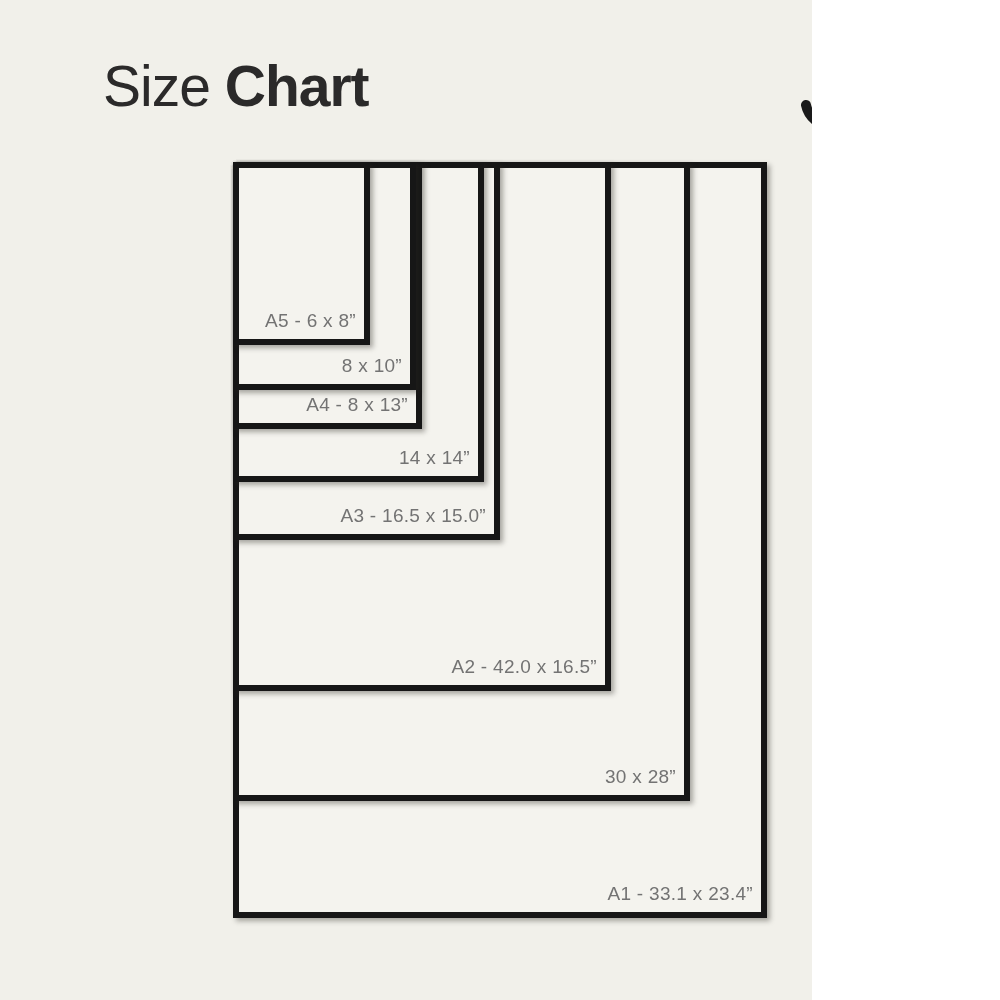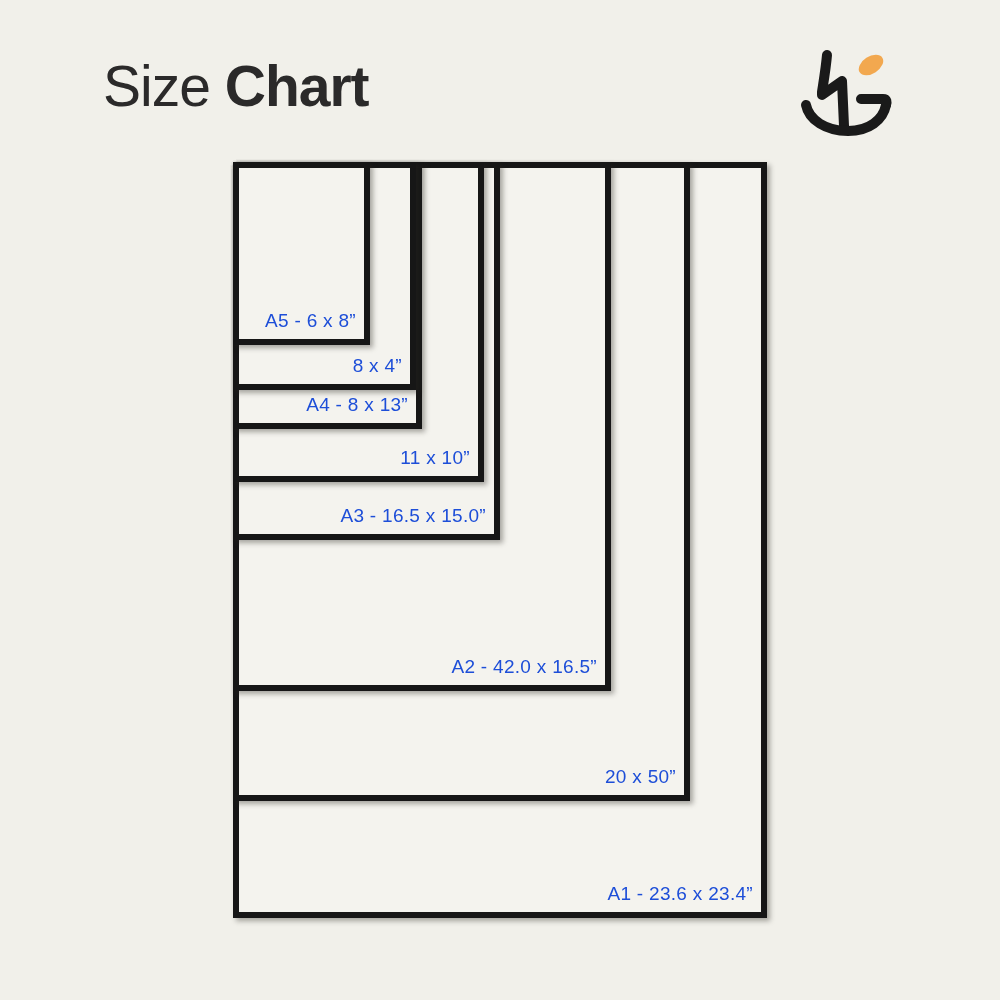--- a/index.html
+++ b/index.html
@@ -1,18 +1,18 @@
 <!DOCTYPE html>
 <html><head>
 <meta charset="utf-8">
 <style>
   html,body{margin:0;padding:0;}
   #canvas{
     position:relative;
-    width:1000px;height:1000px;
+    width:812px;height:1000px;
     overflow:hidden;
     font-family:"Liberation Sans", sans-serif;
   }
   #page-title{
     position:absolute;
     left:103px;top:57px;
     font-size:57px;
     line-height:1.05;
     letter-spacing:-1px;
     color:#2b2a2a;
@@ -23,21 +23,21 @@
   .size-rect{
     position:absolute;
     box-sizing:border-box;
     box-shadow:3px 3px 5px rgba(40,38,32,0.38);
   }
   .size-label{
     position:absolute;
     right:8px;bottom:7px;
     font-size:19px;
     letter-spacing:0.3px;
-    color:#1d4ed8;
+    color:#737373;
     white-space:nowrap;
   }
 </style>
 </head>
 <body>
 
 <div id="canvas" style="background: rgb(241, 240, 234);">
 
   <div id="page-title">
     <span>Size</span><span> </span><span class="bold">Chart</span>
@@ -49,38 +49,38 @@
     </g>
     <g stroke-width="10" stroke-linecap="round" stroke-linejoin="round" fill="none" class="logo-ink" stroke="#1a1a1a">
       <path d="M30 15 C29 27 27 39 25 52 L25 55 L45 41 L47 86"></path>
       <path d="M9 65 C12 80 29 91 51 91 C72 91 86 80 89 65"></path>
       <path d="M64 59 L86 59 C90 59 90 62 89 65"></path>
     </g>
   </svg>
 
   <div id="size-chart">
       <div class="size-rect" style="left: 233px; top: 162px; width: 534px; height: 756px; border: 6px solid rgb(22, 22, 22); background: rgb(244, 243, 238); z-index: 1;">
-        <span class="size-label">A1 - 23.6 x 23.4”</span>
+        <span class="size-label">A1 - 33.1 x 23.4”</span>
       </div>
       <div class="size-rect" style="left: 233px; top: 162px; width: 457px; height: 639px; border: 6px solid rgb(22, 22, 22); background: rgb(244, 243, 238); z-index: 2;">
-        <span class="size-label">20 x 50”</span>
+        <span class="size-label">30 x 28”</span>
       </div>
       <div class="size-rect" style="left: 233px; top: 162px; width: 378px; height: 529px; border: 6px solid rgb(22, 22, 22); background: rgb(244, 243, 238); z-index: 3;">
         <span class="size-label">A2 - 42.0 x 16.5”</span>
       </div>
       <div class="size-rect" style="left: 233px; top: 162px; width: 267px; height: 378px; border: 6px solid rgb(22, 22, 22); background: rgb(244, 243, 238); z-index: 4;">
         <span class="size-label">A3 - 16.5 x 15.0”</span>
       </div>
       <div class="size-rect" style="left: 233px; top: 162px; width: 251px; height: 320px; border: 6px solid rgb(22, 22, 22); background: rgb(244, 243, 238); z-index: 5;">
-        <span class="size-label">11 x 10”</span>
+        <span class="size-label">14 x 14”</span>
       </div>
       <div class="size-rect" style="left: 233px; top: 162px; width: 189px; height: 267px; border: 6px solid rgb(22, 22, 22); background: rgb(244, 243, 238); z-index: 6;">
         <span class="size-label">A4 - 8 x 13”</span>
       </div>
       <div class="size-rect" style="left: 233px; top: 162px; width: 183px; height: 228px; border: 6px solid rgb(22, 22, 22); background: rgb(244, 243, 238); z-index: 7;">
-        <span class="size-label">8 x 4”</span>
+        <span class="size-label">8 x 10”</span>
       </div>
       <div class="size-rect" style="left: 233px; top: 162px; width: 137px; height: 183px; border: 6px solid rgb(22, 22, 22); background: rgb(244, 243, 238); z-index: 8;">
         <span class="size-label">A5 - 6 x 8”</span>
       </div>
     </div>
 
 </div>
 
 </body></html>

